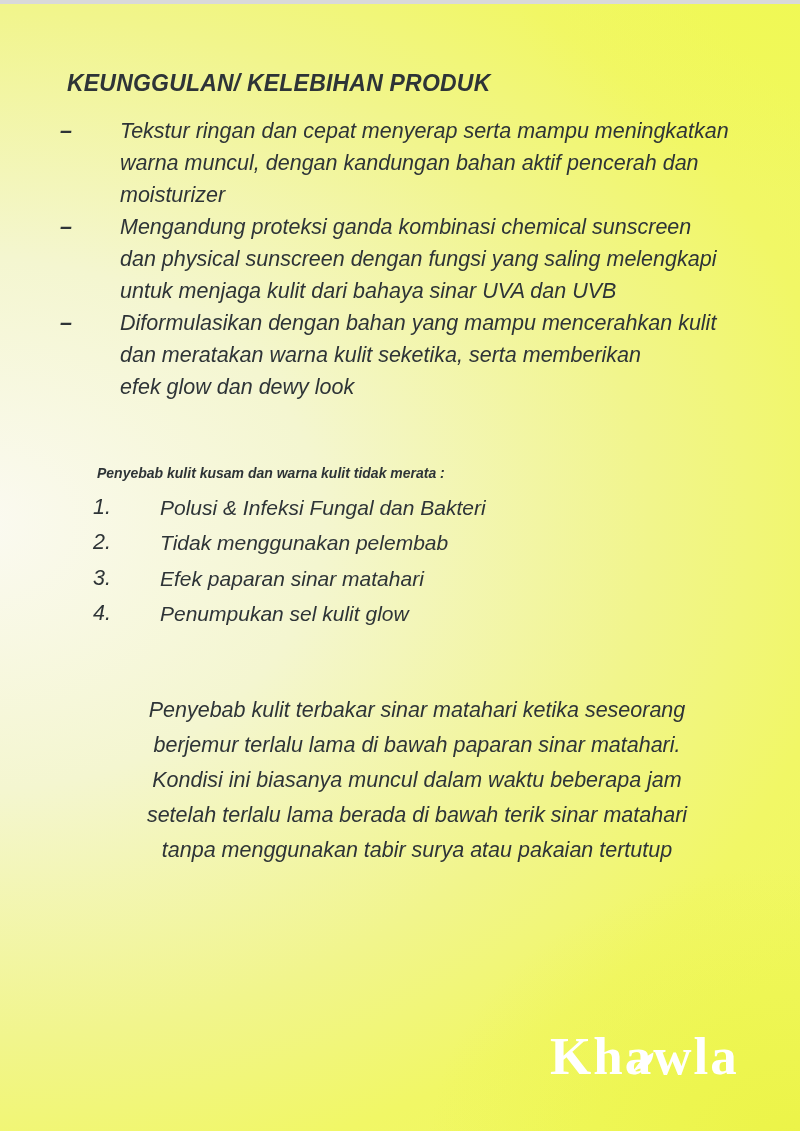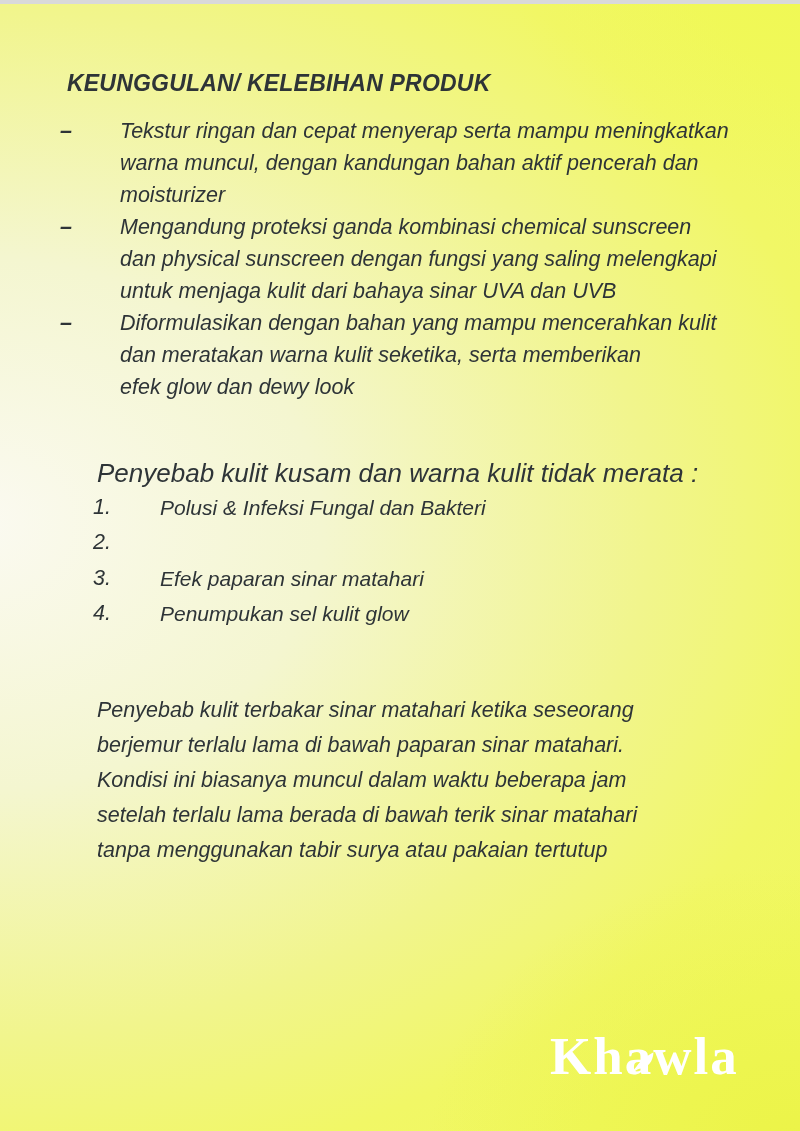--- a/index.html
+++ b/index.html
@@ -48,24 +48,24 @@
   .adv-text {
     flex: 1 1 auto;
     font-size: 21.5px;
     line-height: 32px;
     font-style: italic;
     font-weight: 500;
   }
 
   .causes-heading {
     left: 97px; top: 452px;
-    font-size: 26px;
+    font-size: 14px;
     line-height: 35px;
     font-style: italic;
-    font-weight: 400;
+    font-weight: 700;
   }
   .numbered { left: 93px; top: 486px; width: 640px; }
   .num-item { display: flex; align-items: flex-start; }
   .num-marker {
     flex: 0 0 67px;
     font-size: 21.5px;
     line-height: 35.3px;
     font-style: italic;
     font-weight: 500;
   }
@@ -76,20 +76,21 @@
     font-style: italic;
     font-weight: 500;
   }
 
   .sunburn {
     left: 97px; top: 689px; width: 640px;
     font-size: 21.5px;
     line-height: 35px;
     font-style: italic;
     font-weight: 500;
+    text-align: center;
   }
 
   .logo {
     left: 550px; top: 1025px;
     color: #ffffff;
     font-family: "Liberation Serif", "DejaVu Serif", serif;
     font-weight: 700;
     font-size: 53px;
     line-height: 54px;
     letter-spacing: 2px;
@@ -130,20 +131,21 @@
 
   <div class="layer causes-heading">Penyebab kulit kusam dan warna kulit tidak merata :</div>
 
   <div class="layer numbered">
     <div class="num-item">
       <span class="num-marker">1.</span>
       <span class="num-text">Polusi &amp; Infeksi Fungal dan Bakteri</span>
     </div>
     <div class="num-item">
       <span class="num-marker">2.</span>
+      <span class="num-text">Tidak menggunakan pelembab</span>
     </div>
     <div class="num-item">
       <span class="num-marker">3.</span>
       <span class="num-text">Efek paparan sinar matahari</span>
     </div>
     <div class="num-item">
       <span class="num-marker">4.</span>
       <span class="num-text">Penumpukan sel kulit glow</span>
     </div>
   </div>

